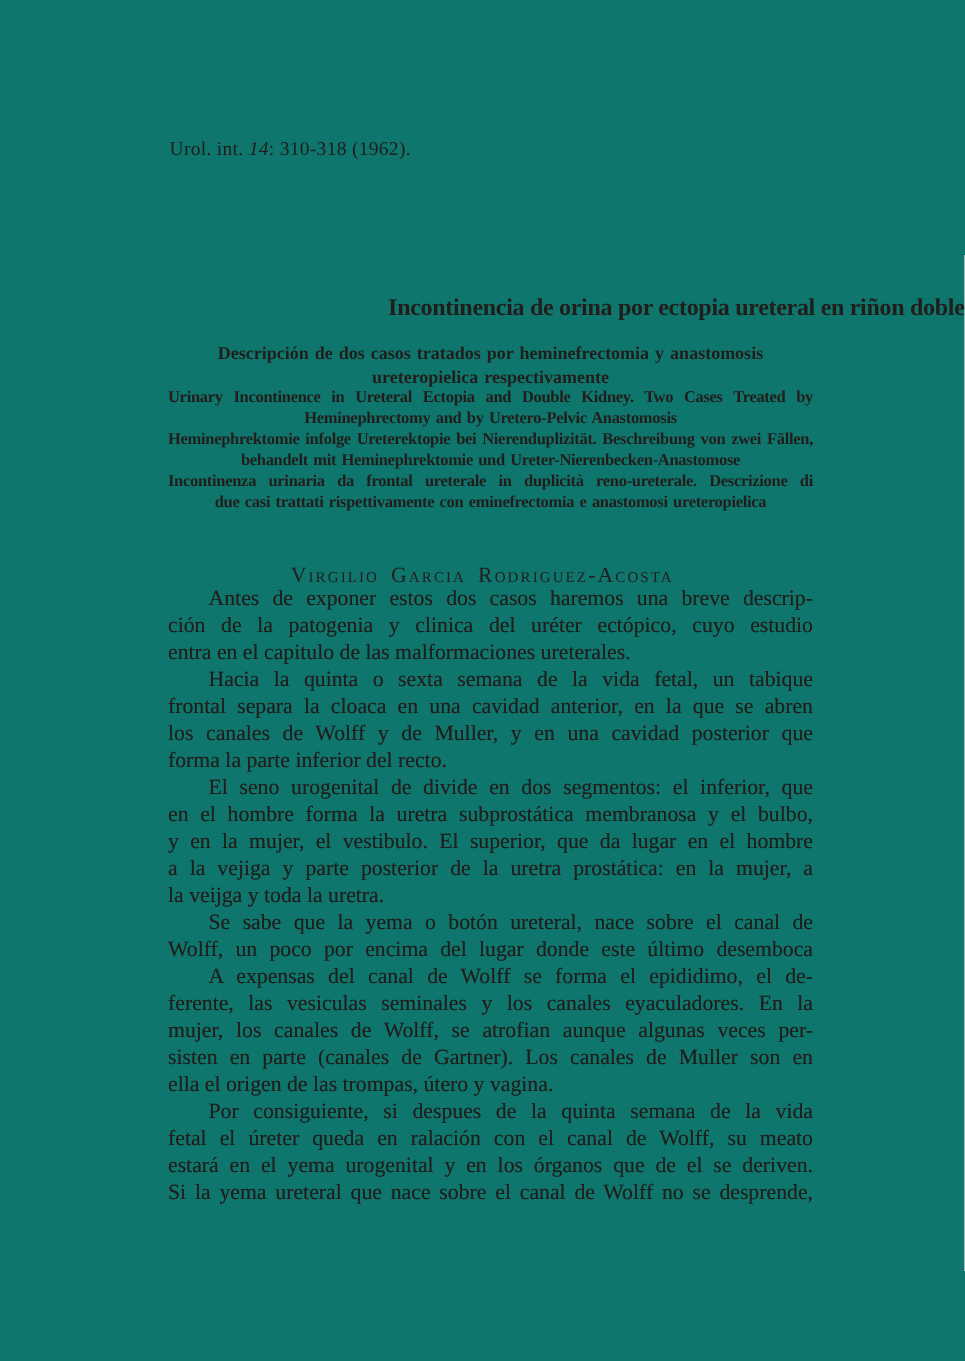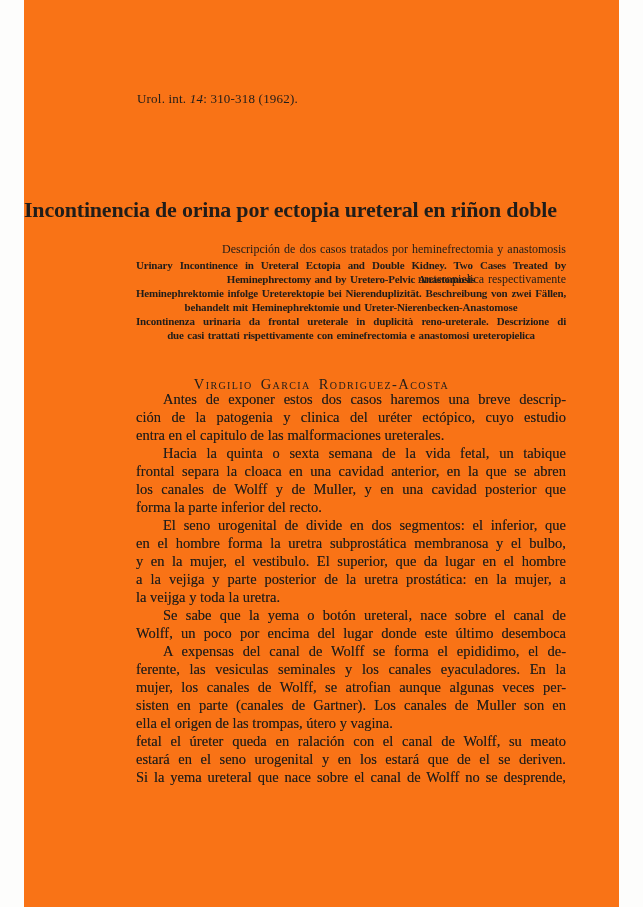--- a/index.html
+++ b/index.html
@@ -2,61 +2,60 @@
 <html><head>
 <meta charset="utf-8">
 <style>
   html, body {
     margin: 0;
     padding: 0;
     background: #fdfdfc;
   }
   .page {
     position: relative;
-    width: 595px;
+    width: 643px;
     height: 907px;
     margin: 0 auto;
-    background: #f97316;
+    background: #0f766e;
     color: #201d1a;
     font-family: "Liberation Serif", "DejaVu Serif", serif;
     overflow: hidden;
   }
   .journal-ref {
     position: absolute;
     left: 113px;
     top: 91px;
     font-size: 13px;
     letter-spacing: 0.2px;
     white-space: nowrap;
   }
   .journal-ref .vol { font-style: italic; }
   .article-title {
     position: absolute;
     left: 0;
     top: 197px;
     width: 100%;
-    text-align: left;
-    font-size: 22px;
+    text-align: right;
+    font-size: 16px;
     font-weight: bold;
     letter-spacing: -0.2px;
     white-space: nowrap;
   }
   .subtitle {
     position: absolute;
     left: 112px;
     top: 227px;
     width: 430px;
   }
   .subtitle-line {
-    text-align: right;
+    text-align: center;
     font-size: 12px;
-    font-weight: normal;
+    font-weight: bold;
     line-height: 16px;
     word-spacing: 1px;
-    margin-top: 14px;
   }
   .abstracts {
     position: absolute;
     left: 112px;
     top: 258px;
     width: 430px;
   }
   .abs-line {
     font-size: 11px;
     font-weight: bold;
@@ -156,19 +155,20 @@
         <div class="body-line">Wolff, un poco por encima del lugar donde este último desemboca</div>
       </div>
       <div>
         <div class="body-line first">A expensas del canal de Wolff se forma el epididimo, el de-</div>
         <div class="body-line">ferente, las vesiculas seminales y los canales eyaculadores. En la</div>
         <div class="body-line">mujer, los canales de Wolff, se atrofian aunque algunas veces per-</div>
         <div class="body-line">sisten en parte (canales de Gartner). Los canales de Muller son en</div>
         <div class="body-line plast">ella el origen de las trompas, útero y vagina.</div>
       </div>
       <div>
+        <div class="body-line first">Por consiguiente, si despues de la quinta semana de la vida</div>
         <div class="body-line">fetal el úreter queda en ralación con el canal de Wolff, su meato</div>
-        <div class="body-line">estará en el seno urogenital y en los estará que de el se deriven.</div>
+        <div class="body-line">estará en el yema urogenital y en los órganos que de el se deriven.</div>
         <div class="body-line">Si la yema ureteral que nace sobre el canal de Wolff no se desprende,</div>
       </div>
     </div>
 
 </div>
 
 </body></html>

